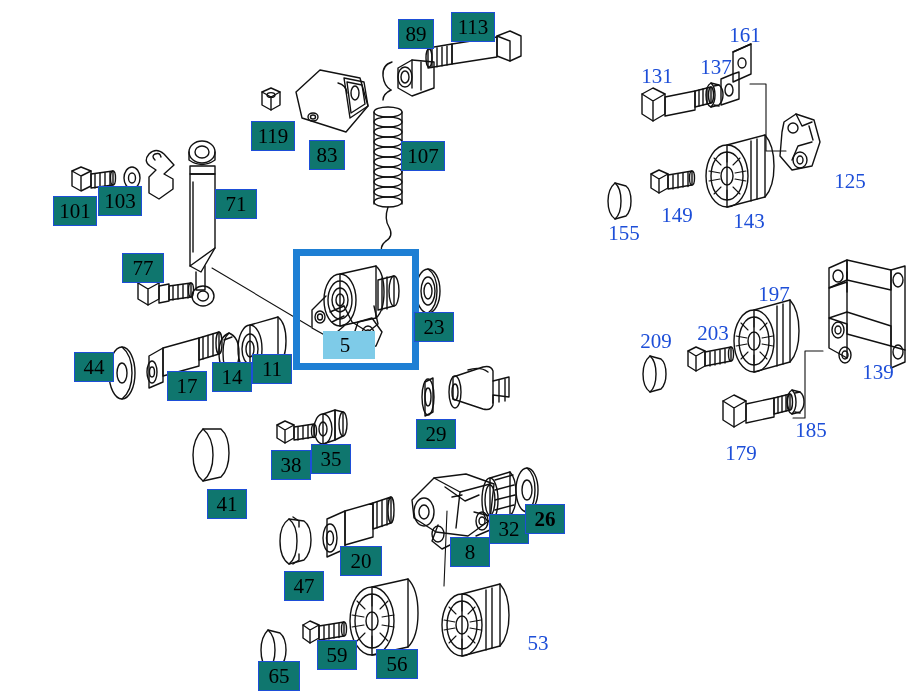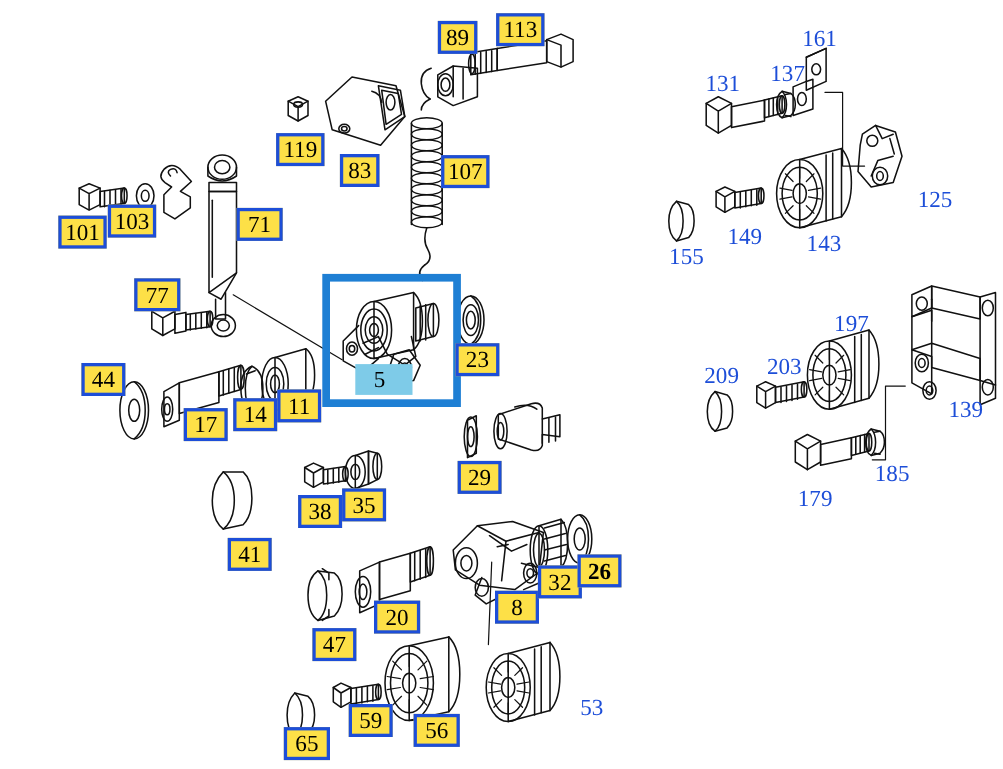--- a/index.html
+++ b/index.html
@@ -1,21 +1,21 @@
 <!DOCTYPE html>
 <html><head>
 <meta charset="utf-8">
 <style>
   html,body{margin:0;padding:0;background:#ffffff;}
   body{width:912px;height:699px;position:relative;overflow:hidden;
        font-family:"Liberation Sans", sans-serif;}
   #stage{position:absolute;left:0;top:0;width:912px;height:699px;}
   svg.layer{position:absolute;left:0;top:0;width:912px;height:699px;}
-  .lbl{position:absolute;box-sizing:border-box;background:#fde047;
-       border:3px solid #1d4ed8;display:flex;align-items:center;
+  .lbl{position:absolute;box-sizing:border-box;background:#0f766e;
+       border:1px solid #1d4ed8;display:flex;align-items:center;
        justify-content:center;color:#000000;
        font-family:"Liberation Serif", serif;font-size:21px;
        letter-spacing:0px;line-height:1;}
   .lbl.gray{border:none;background:transparent;color:#1d4ed8;}
   .hl5{position:absolute;background:#7ecbe8;}
   .annot{position:absolute;box-sizing:border-box;border:7px solid #1e7fd4;}
 </style>
 </head>
 <body>
 
@@ -442,21 +442,21 @@
       <div class="lbl" style="left: 398px; top: 19px; width: 36px; height: 30px;">89</div>
       <div class="lbl" style="left: 251px; top: 121px; width: 44px; height: 30px;">119</div>
       <div class="lbl" style="left: 309px; top: 140px; width: 36px; height: 30px;">83</div>
       <div class="lbl" style="left: 401px; top: 141px; width: 44px; height: 30px;">107</div>
       <div class="lbl" style="left: 53px; top: 196px; width: 44px; height: 30px;">101</div>
       <div class="lbl" style="left: 98px; top: 186px; width: 44px; height: 30px;">103</div>
       <div class="lbl" style="left: 215px; top: 189px; width: 42px; height: 30px;">71</div>
       <div class="lbl" style="left: 122px; top: 253px; width: 42px; height: 30px;">77</div>
       <div class="lbl" style="left: 414px; top: 312px; width: 40px; height: 30px;">23</div>
       <div class="lbl" style="background: transparent; border: none; left: 330px; top: 331px; width: 30px; height: 28px;">5</div>
-      <div class="lbl" style="left: 74px; top: 330px; width: 40px; height: 30px;">44</div>
+      <div class="lbl" style="left: 74px; top: 352px; width: 40px; height: 30px;">44</div>
       <div class="lbl" style="left: 167px; top: 371px; width: 40px; height: 30px;">17</div>
       <div class="lbl" style="left: 212px; top: 362px; width: 40px; height: 30px;">14</div>
       <div class="lbl" style="left: 252px; top: 354px; width: 40px; height: 30px;">11</div>
       <div class="lbl" style="left: 416px; top: 419px; width: 40px; height: 30px;">29</div>
       <div class="lbl" style="left: 271px; top: 450px; width: 40px; height: 30px;">38</div>
       <div class="lbl" style="left: 311px; top: 444px; width: 40px; height: 30px;">35</div>
       <div class="lbl" style="left: 207px; top: 489px; width: 40px; height: 30px;">41</div>
       <div class="lbl" style="left: 450px; top: 537px; width: 40px; height: 30px;">8</div>
       <div class="lbl" style="left: 489px; top: 514px; width: 40px; height: 30px;">32</div>
       <div class="lbl" style="left: 525px; top: 504px; width: 40px; height: 30px; font-weight: bold;">26</div>

